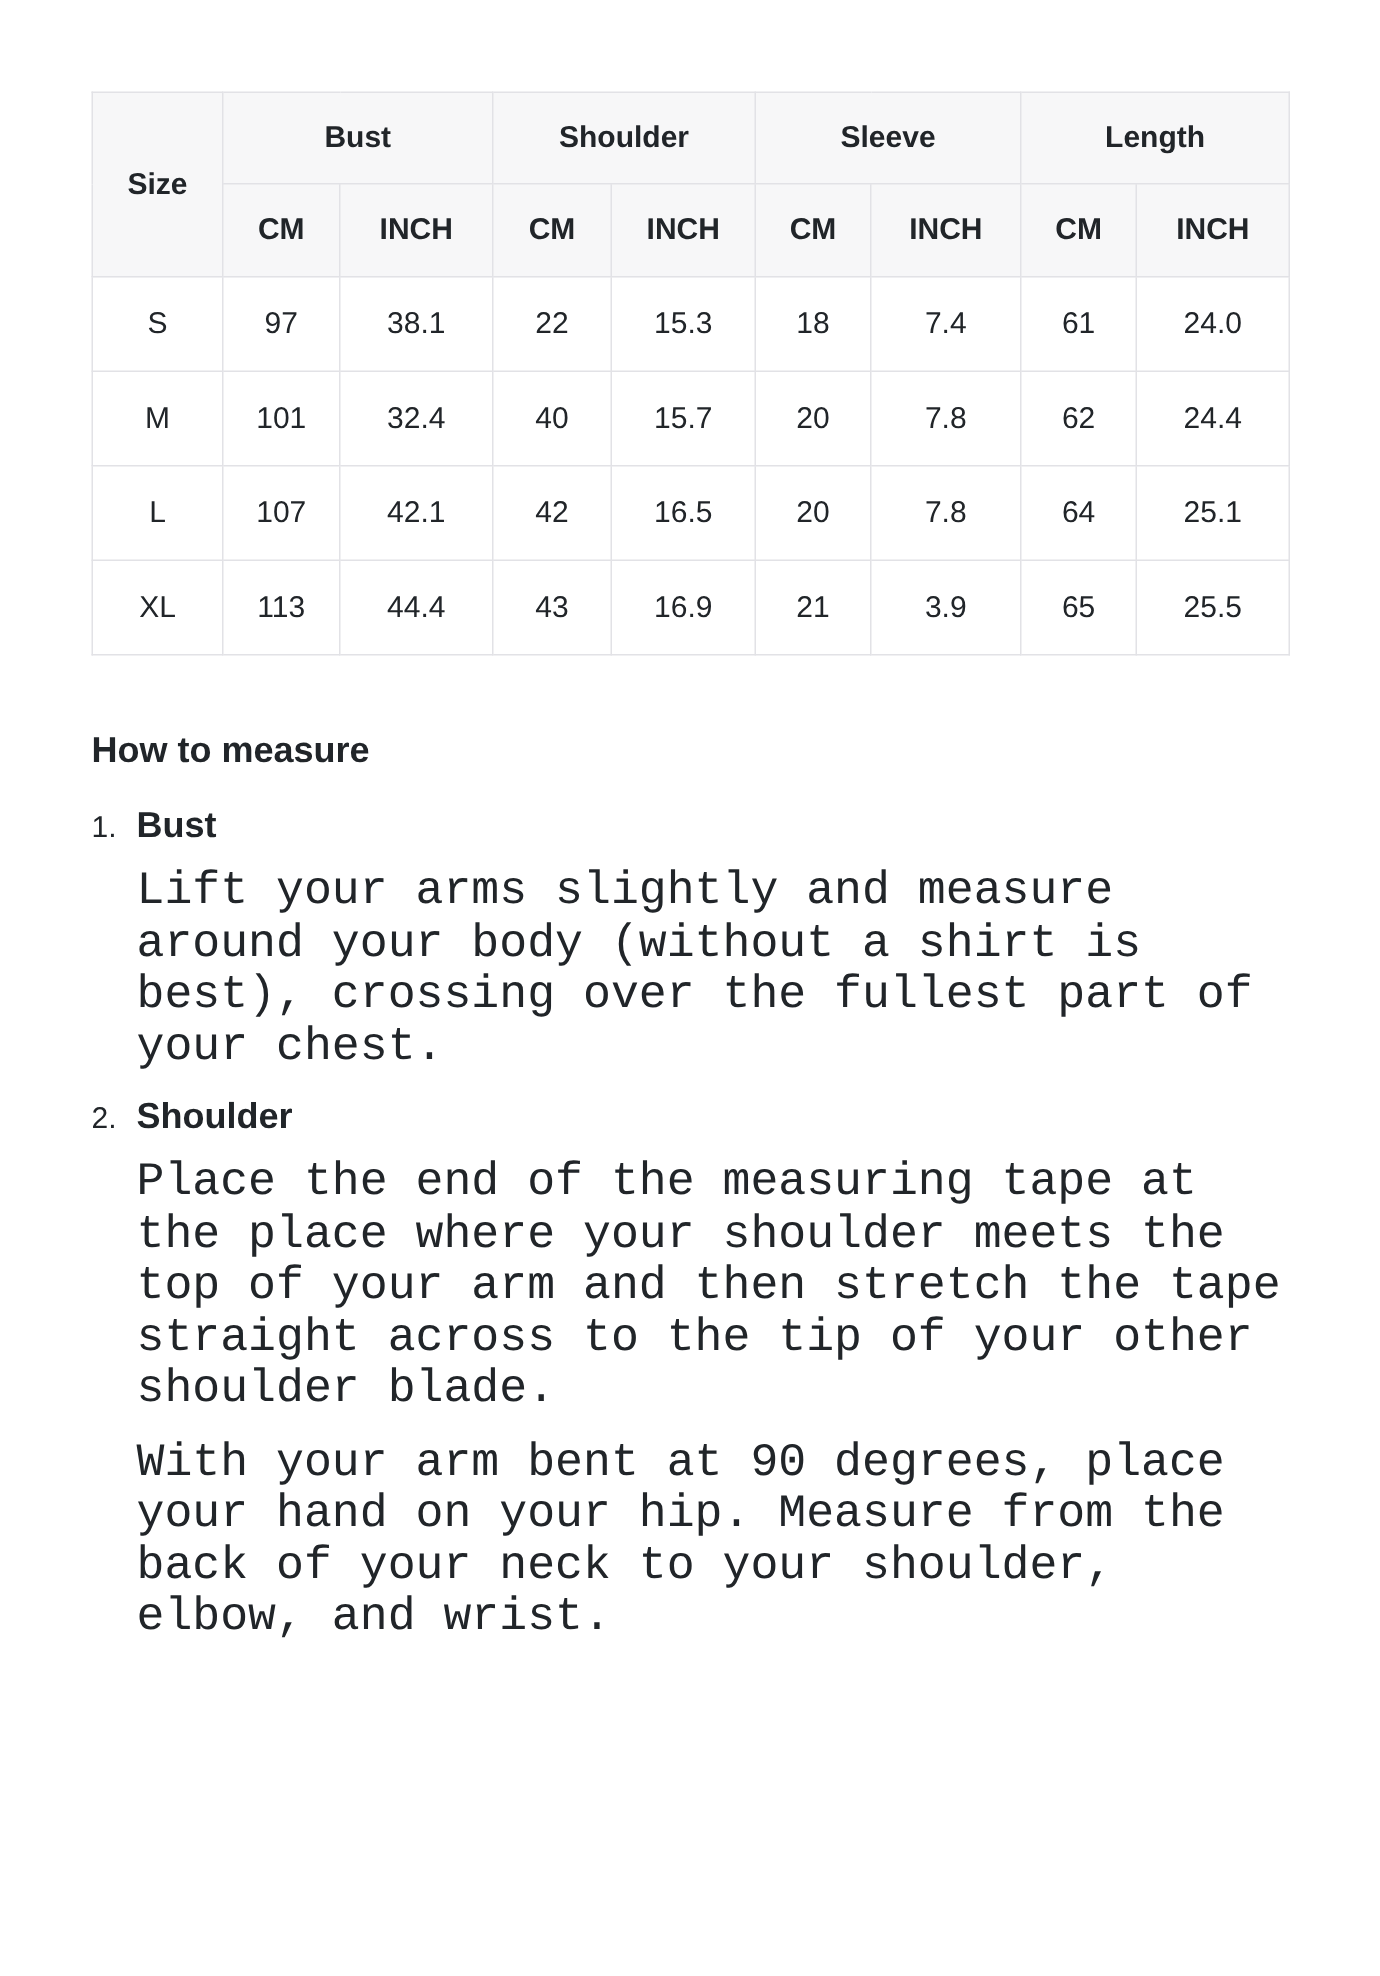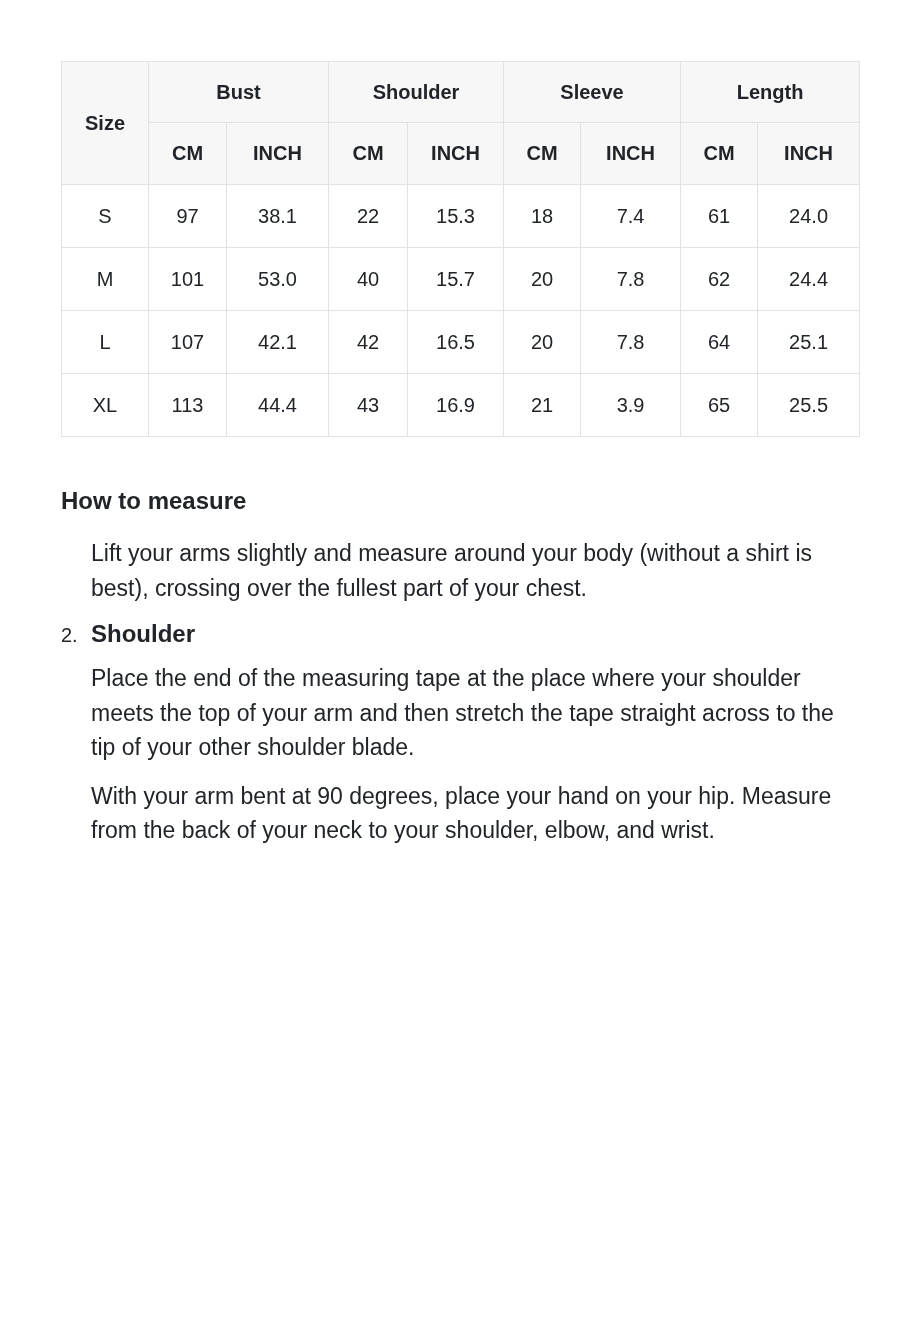--- a/index.html
+++ b/index.html
@@ -61,23 +61,24 @@
     display: inline-block;
     width: 30px;
     font-size: 20px;
     font-weight: normal;
   }
   .step-title {
     font-weight: bold;
   }
   .step-desc {
     margin: 11px 0 0 30px;
-    font-size: 23px;
+    font-size: 31px;
     line-height: 34.5px;
     max-width: 768px;
+    font-family: Liberation Mono, monospace;
   }
 </style>
 </head>
 <body>
 
 <div class="page">
 
   <table class="size-chart">
     <colgroup>
       <col style="width:87px">
@@ -117,21 +118,21 @@
         <td>22</td>
         <td>15.3</td>
         <td>18</td>
         <td>7.4</td>
         <td>61</td>
         <td>24.0</td>
       </tr>
       <tr>
         <td>M</td>
         <td>101</td>
-        <td>53.0</td>
+        <td>32.4</td>
         <td>40</td>
         <td>15.7</td>
         <td>20</td>
         <td>7.8</td>
         <td>62</td>
         <td>24.4</td>
       </tr>
       <tr>
         <td>L</td>
         <td>107</td>
@@ -156,20 +157,23 @@
       </tr>
     </tbody>
   </table>
 
   <h2 class="howto-heading">How to measure</h2>
 
 
   <div class="steps">
 
     <div class="step">
+      <div class="step-head">
+        <span class="step-num">1.</span><span class="step-title">Bust</span>
+      </div>
       <div class="step-desc">Lift your arms slightly and measure around your body (without a shirt is best), crossing over the fullest part of your chest.</div>
     </div>
 
     <div class="step">
       <div class="step-head">
         <span class="step-num">2.</span><span class="step-title">Shoulder</span>
       </div>
       <div class="step-desc">Place the end of the measuring tape at the place where your shoulder meets the top of your arm and then stretch the tape straight across to the tip of your other shoulder blade.</div>
     </div>
 

